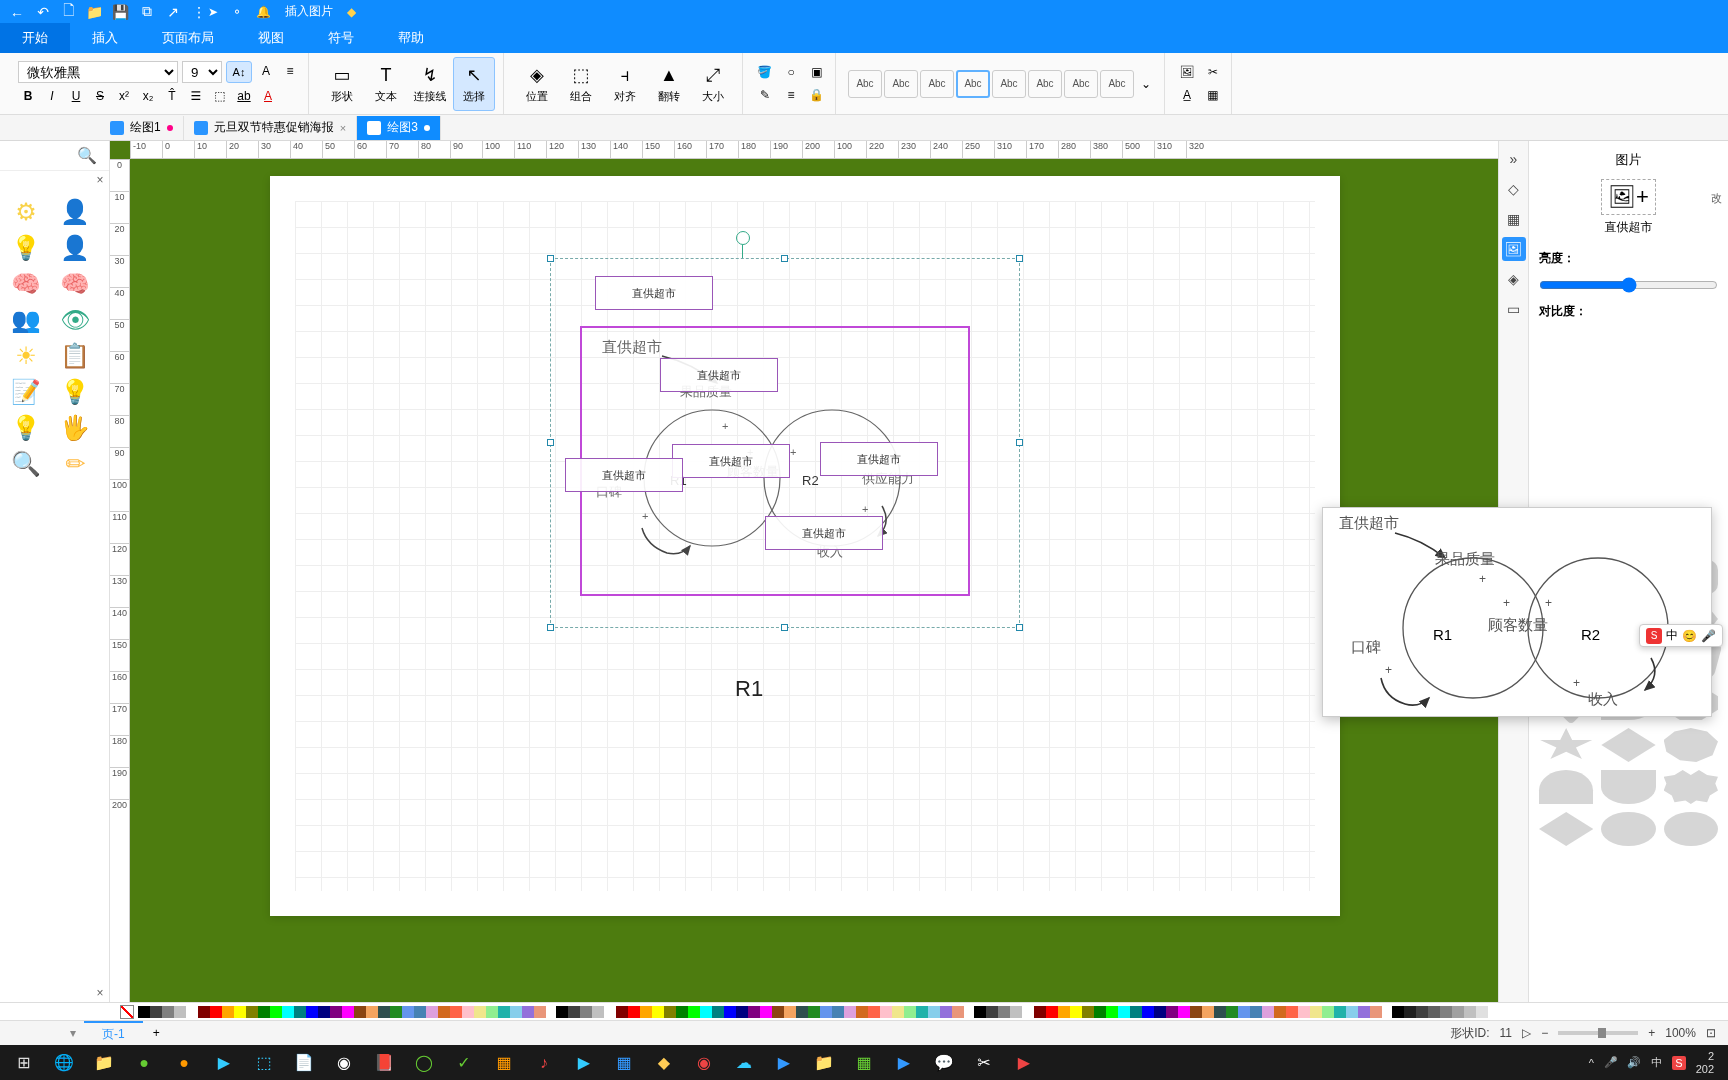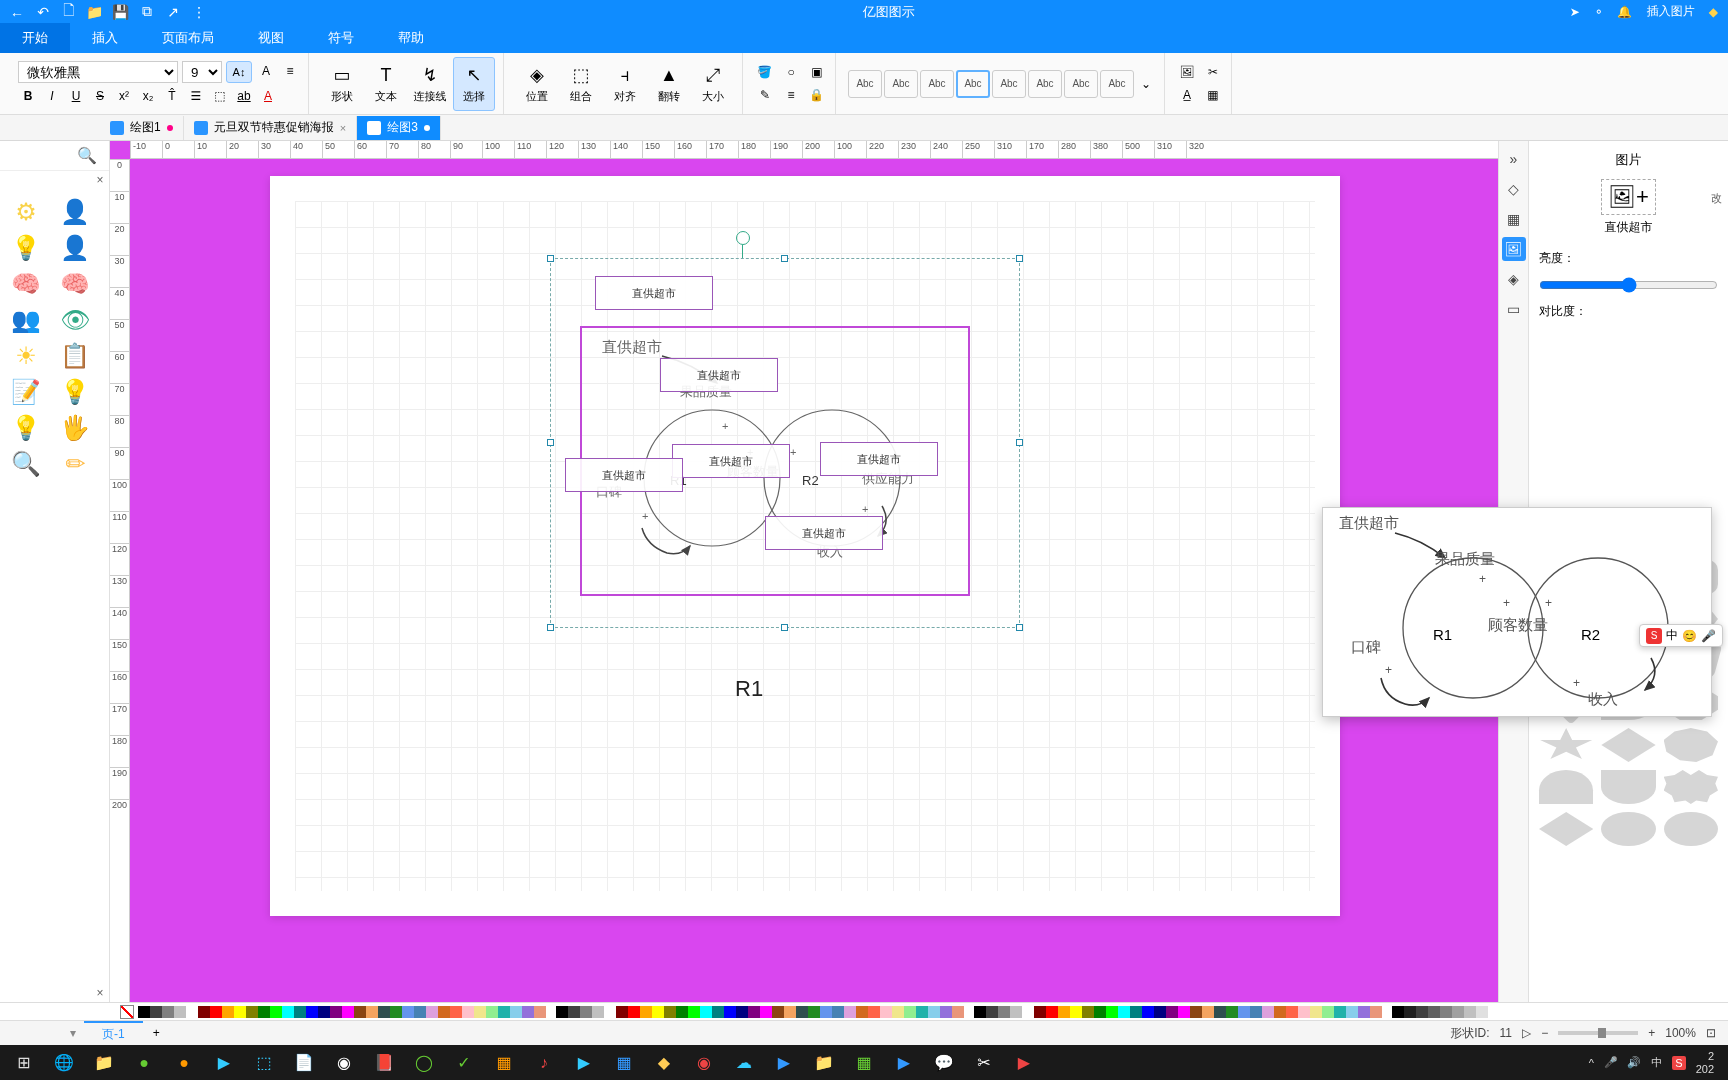--- a/index.html
+++ b/index.html
@@ -41,42 +41,42 @@
 
 
 .main { display:flex; height: calc(100% - 23px - 30px - 62px - 26px - 18px - 25px - 35px); position:relative; }
 .main .leftcol { width:110px; background:#fff; border-right:1px solid #e0e0e0; display:flex; flex-direction:column; }
 .leftcol .search { height:30px; display:flex; align-items:center; justify-content:flex-end; padding-right:12px; border-bottom:1px solid #eee; }
 .leftcol .collapse { width:14px; font-size:12px; text-align:center; color:#666; cursor:pointer; padding:2px 0; }
 .leftcol .shapes { display:grid; grid-template-columns:1fr 1fr; gap:6px; padding:8px; overflow:auto; }
 .leftcol .shapes .sh { width:36px; height:30px; display:flex; align-items:center; justify-content:center; font-size:24px; }
 
 
-.canvas-wrap { flex:1; position:relative; background:#d946ef; overflow:hidden; }
+.canvas-wrap { flex:1; position:relative; background:#4d7c0f; overflow:hidden; }
 .ruler-h { position:absolute; top:0; left:20px; right:0; height:18px; background:#fff; border-bottom:1px solid #ccc; display:flex; font-size:9px; color:#555; }
 .ruler-h div { width:32px; border-left:1px solid #ccc; padding-left:2px; }
 .ruler-v { position:absolute; top:18px; left:0; width:20px; bottom:0; background:#fff; border-right:1px solid #ccc; display:flex; flex-direction:column; font-size:9px; color:#555; }
 .ruler-v div { height:32px; border-top:1px solid #ccc; text-align:center; }
 .page { position:absolute; top:35px; left:160px; width:1070px; height:740px; background:#fff; box-shadow:0 2px 8px rgba(0,0,0,.15); }
 .page .grid { position:absolute; inset:25px; background-image:linear-gradient(#eee 1px,transparent 1px),linear-gradient(90deg,#eee 1px,transparent 1px); background-size:26px 26px; }
 .sel-outer { position:absolute; border:1px dashed #7aa; }
 .sel-handle { position:absolute; width:7px; height:7px; background:#fff; border:1px solid #28a; }
 .box { position:absolute; border:1.5px solid #9a56b8; background:rgba(255,255,255,.9); display:flex; align-items:center; justify-content:center; font-size:11px; color:#333; }
 .thickbox { border-width:2px; }
 .labelR1 { position:absolute; font-size:22px; font-weight:500; color:#222; }
 
 
 .rside { width:30px; background:#f7f7f7; border-left:1px solid #e0e0e0; display:flex; flex-direction:column; align-items:center; padding-top:6px; gap:6px; }
 .rside span { width:24px; height:24px; display:flex; align-items:center; justify-content:center; font-size:14px; color:#444; cursor:pointer; border-radius:3px; }
 .rside span.sel { background:#2a95ff; color:#fff; }
 
 .proppanel { width:200px; background:#fff; border-left:1px solid #e0e0e0; padding:10px; font-size:12px; position:relative; }
 .proppanel h3 { text-align:center; font-size:13px; font-weight:500; margin-bottom:10px; }
 .proppanel .addimg { display:flex; flex-direction:column; align-items:center; gap:4px; margin-bottom:14px; }
-.proppanel .row { display:flex; align-items:center; gap:6px; margin-bottom:10px; }
+.proppanel .row { display:flex; align-items:center; gap:6px; margin-bottom:10px;font-weight:bold; }
 .proppanel input[type=range] { flex:1; }
 .shape-grid { display:grid; grid-template-columns:repeat(3,1fr); gap:8px; }
 .shape-grid div { height:34px; background:#d6d6d6; border-radius:6px; }
 
 
 .preview { position:absolute; right:16px; top:366px; width:390px; height:210px; background:#fff; border:1px solid #ccc; box-shadow:0 3px 12px rgba(0,0,0,.25); z-index:50; }
 
 
 .colorbar { height:18px; display:flex; align-items:center; padding-left:120px; gap:0; background:#fff; border-top:1px solid #ddd; }
 .colorbar .sw { width:12px; height:12px; border:0; }
@@ -102,21 +102,20 @@
   <div class="qat">
     <span>←</span>
     <span>↶</span>
     <span>🗋</span>
     <span>📁</span>
     <span>💾</span>
     <span>⧉</span>
     <span>↗</span>
     <span>⋮</span>
   </div>
-  <div class="app-title">亿图图示</div>
   <div class="tray">
     <span>➤</span>
     <span>⚬</span>
     <span>🔔</span>
     <span>插入图片</span>
     <span style="color:#ffd24d">◆</span>
   </div>
 </div>
 
 <div class="menubar">

